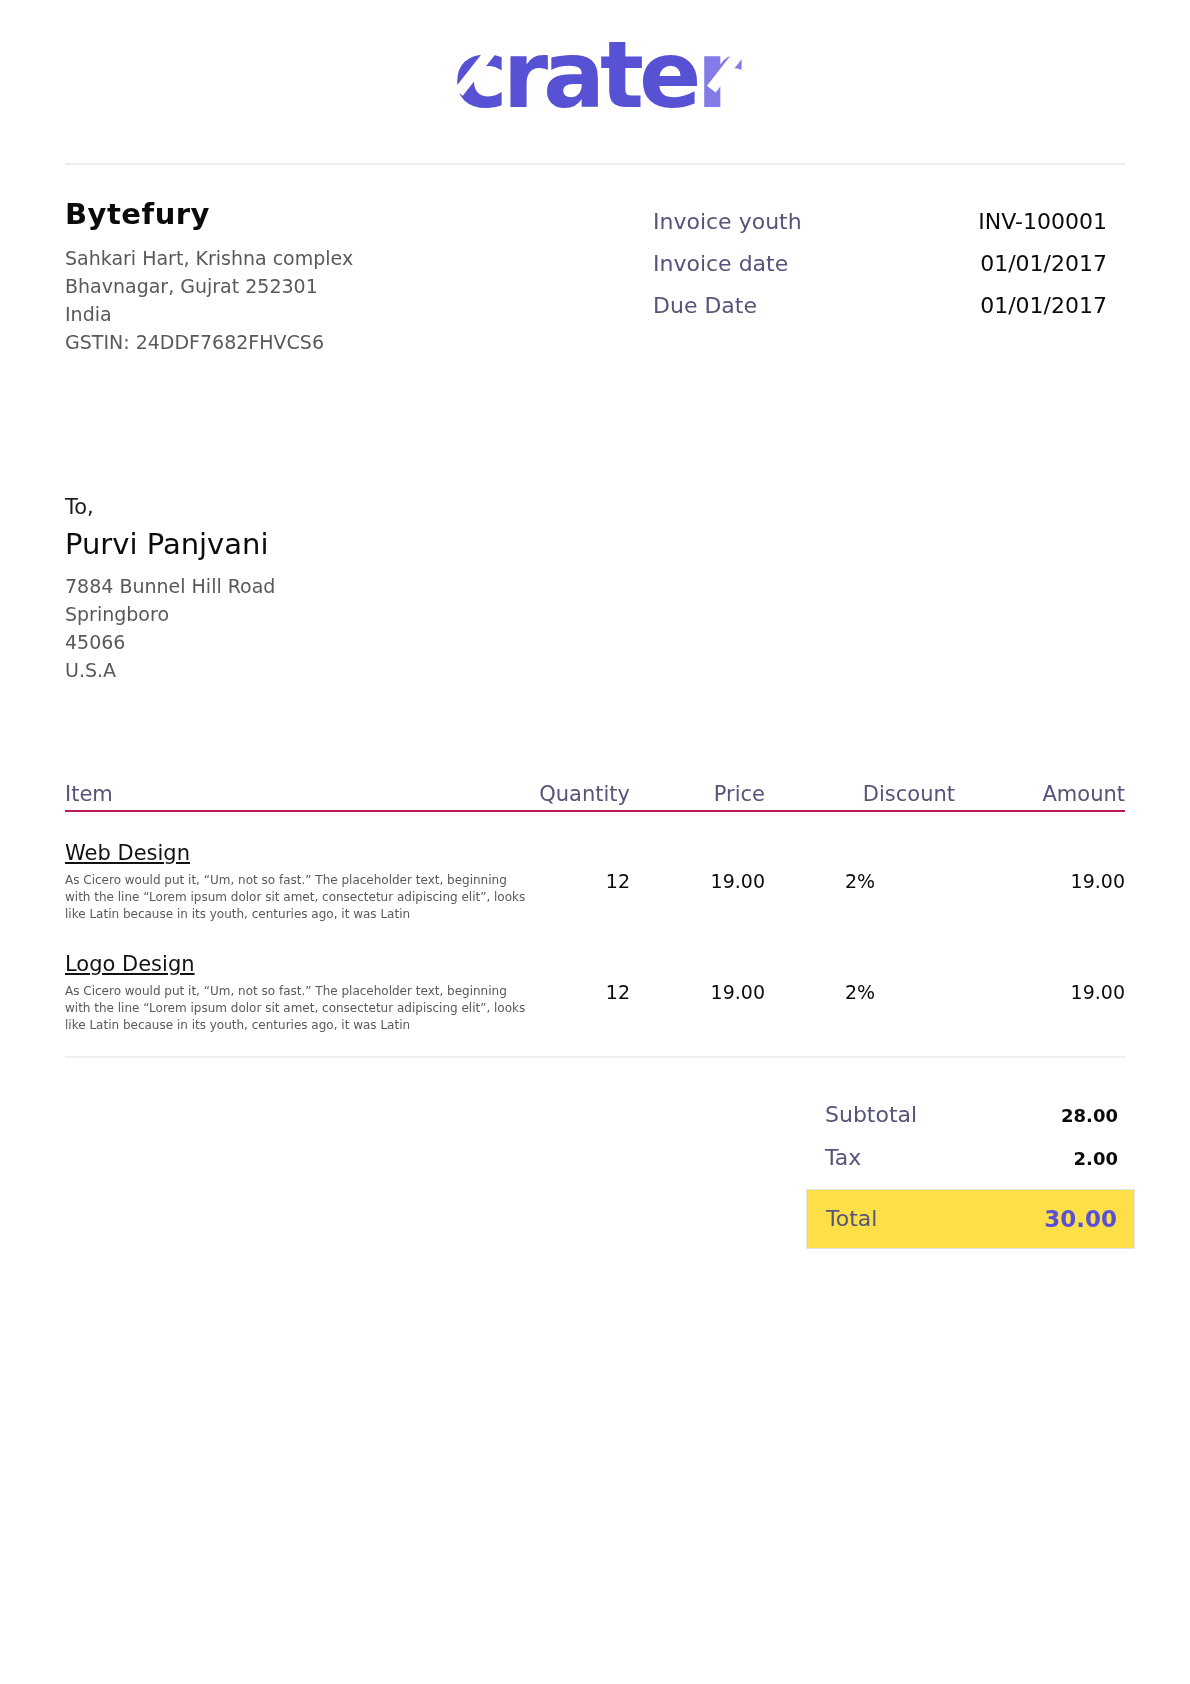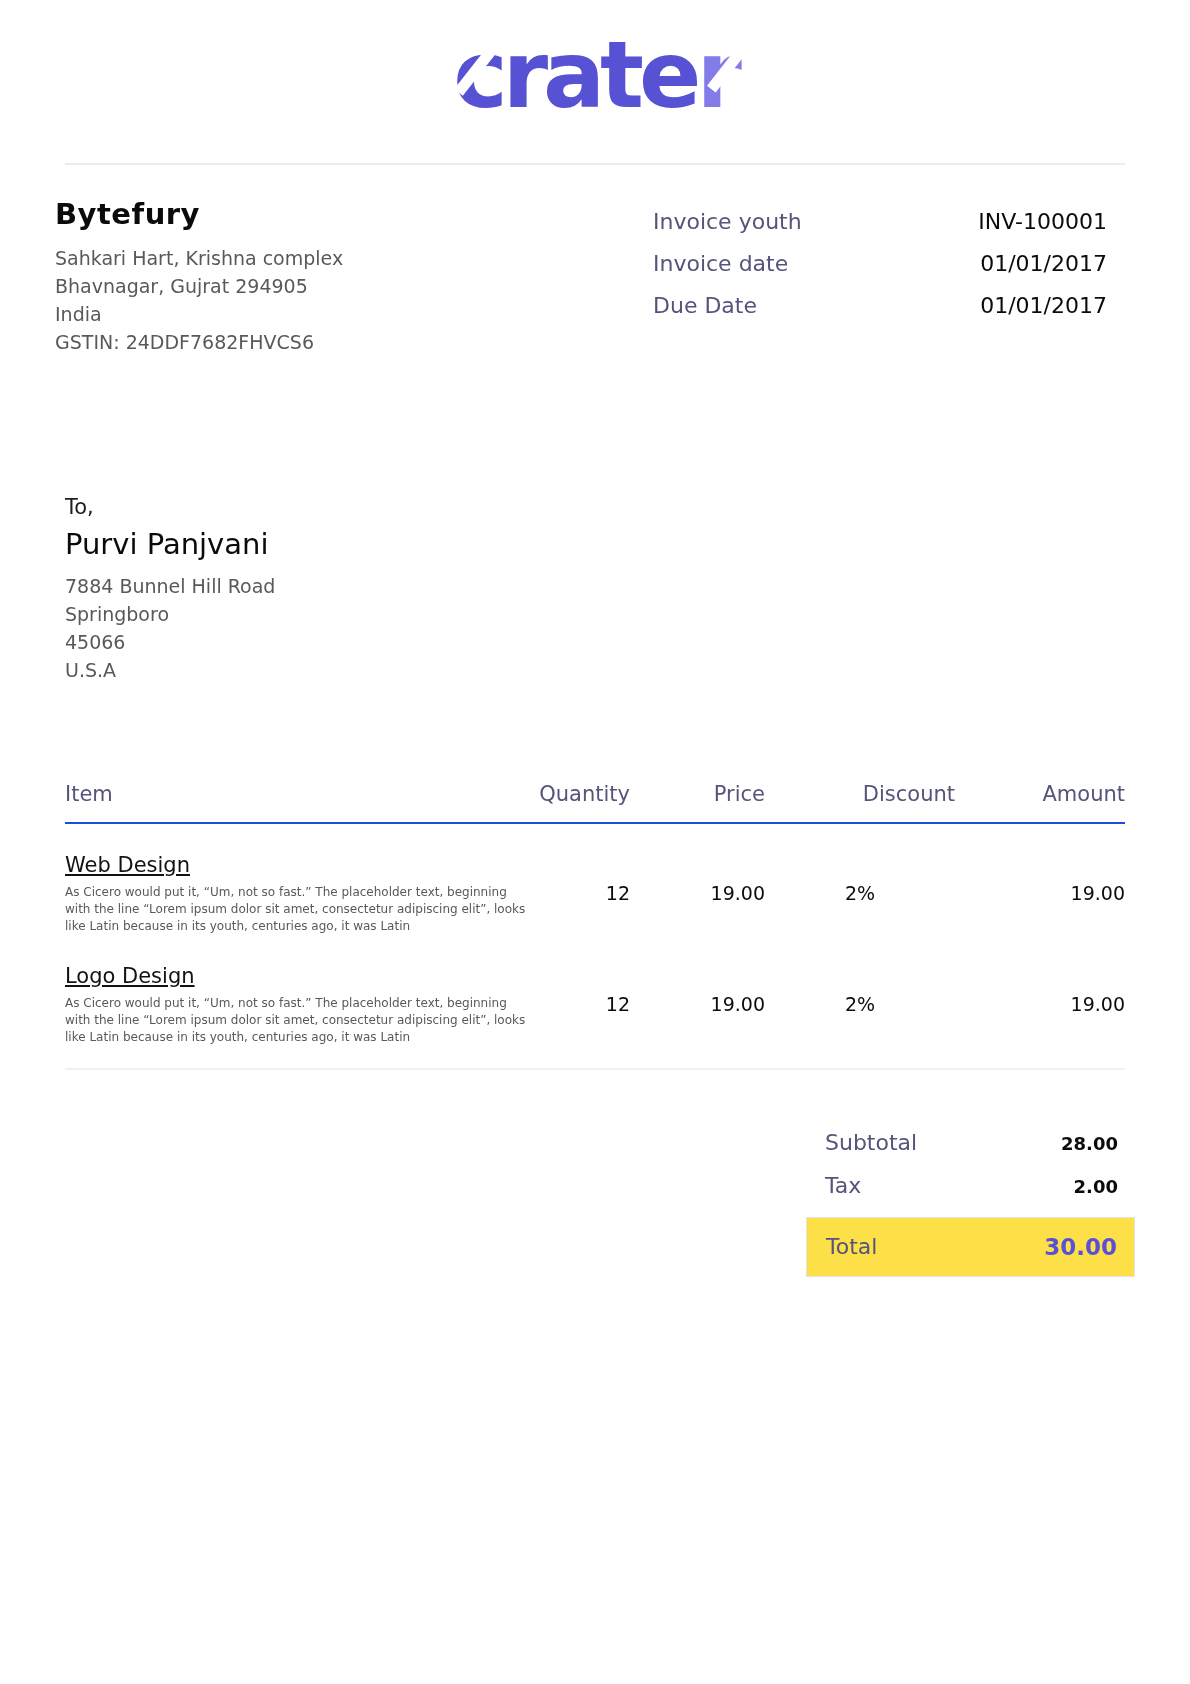--- a/index.html
+++ b/index.html
@@ -23,54 +23,54 @@
   }
   .logo .tail{color:#837CE8;}
   .logo-slash{position:absolute;background:#ffffff;}
   .slash-c{left:16px;top:16px;width:11px;height:52px;transform:rotate(38deg);}
   .slash-r{right:6px;top:18px;width:11px;height:46px;transform:rotate(38deg);}
 
   
   .rule-top{position:absolute;top:163px;left:65px;right:65px;border-top:2px solid #ececec;}
 
   
-  .company{position:absolute;top:196px;left:55px;}
+  .company{position:absolute;top:196px;left:65px;}
   .company-name{font-size:29px;font-weight:700;color:#0b0b0c;line-height:36px;letter-spacing:0.5px;}
   .addr{margin-top:12px;font-size:19px;line-height:28px;color:#595959;}
 
   
   .meta{position:absolute;top:207px;left:653px;width:454px;}
   .meta-row{display:flex;justify-content:space-between;align-items:baseline;margin-bottom:12px;}
   .meta-label{font-size:22px;color:#55547A;line-height:30px;}
   .meta-value{font-size:22px;color:#0b0b0c;line-height:30px;}
 
   
   .bill-to{position:absolute;top:492px;left:65px;}
   .to-prefix{font-size:21px;color:#1e1e1f;line-height:30px;}
   .to-name{font-size:29px;color:#0b0b0c;line-height:40px;margin-top:2px;}
   .bill-to .addr{margin-top:8px;}
 
   
   .items{position:absolute;top:779px;left:65px;width:1060px;}
   .row-grid{display:grid;grid-template-columns:455px 110px 135px 190px 170px;}
-  .tbl-head{padding-bottom:13px;border-bottom:2px solid #1d4ed8;}
+  .tbl-head{padding-bottom:1px;border-bottom:2px solid #be185d;}
   .th{font-size:21px;color:#55547A;line-height:30px;}
   .th.num{text-align:right;}
   .item-row{padding-top:28px;}
   .item-name{font-size:21px;color:#121213;line-height:26px;text-decoration:underline;}
   .item-desc{
     margin-top:6px;font-size:12px;line-height:17px;color:#595959;
     white-space:pre-line;width:470px;
   }
   .cell-num{font-size:19px;color:#0b0b0c;text-align:right;padding-top:30px;line-height:23px;}
   .cell-disc{text-align:center;}
   .rule-end{border-bottom:2px solid #eef0f2;margin-top:22px;}
 
   
-  .totals{position:absolute;top:1128px;left:806px;width:329px;}
+  .totals{position:absolute;top:1100px;left:806px;width:329px;}
   .tot-row{display:flex;justify-content:space-between;align-items:baseline;
     padding:0 17px 0 19px;margin-bottom:13px;}
   .tot-label{font-size:22px;color:#55547A;line-height:30px;}
   .tot-value{font-size:18px;font-weight:700;color:#0b0b0c;}
   .total-box{
     margin-top:16px;border:1px solid #e2e2e2;height:60px;box-sizing:border-box;
     display:flex;justify-content:space-between;align-items:center;
     padding:0 17px 0 19px;background:#fde047;
   }
   .total-box .tot-value{color:#5851D8;font-size:23px;}
@@ -87,21 +87,21 @@
       <span class="logo-slash slash-r"></span>
     </div>
   </div>
 
   <div class="rule-top"></div>
 
   <div class="company">
     <div class="company-name">Bytefury</div>
     <div class="addr">
       <div>Sahkari Hart, Krishna complex</div>
-      <div>Bhavnagar, Gujrat 294905</div>
+      <div>Bhavnagar, Gujrat 252301</div>
       <div>India</div>
       <div>GSTIN: 24DDF7682FHVCS6</div>
     </div>
   </div>
 
   <div class="meta">
     <div class="meta-row">
       <span class="meta-label">Invoice youth</span>
       <span class="meta-value">INV-100001</span>
     </div>

